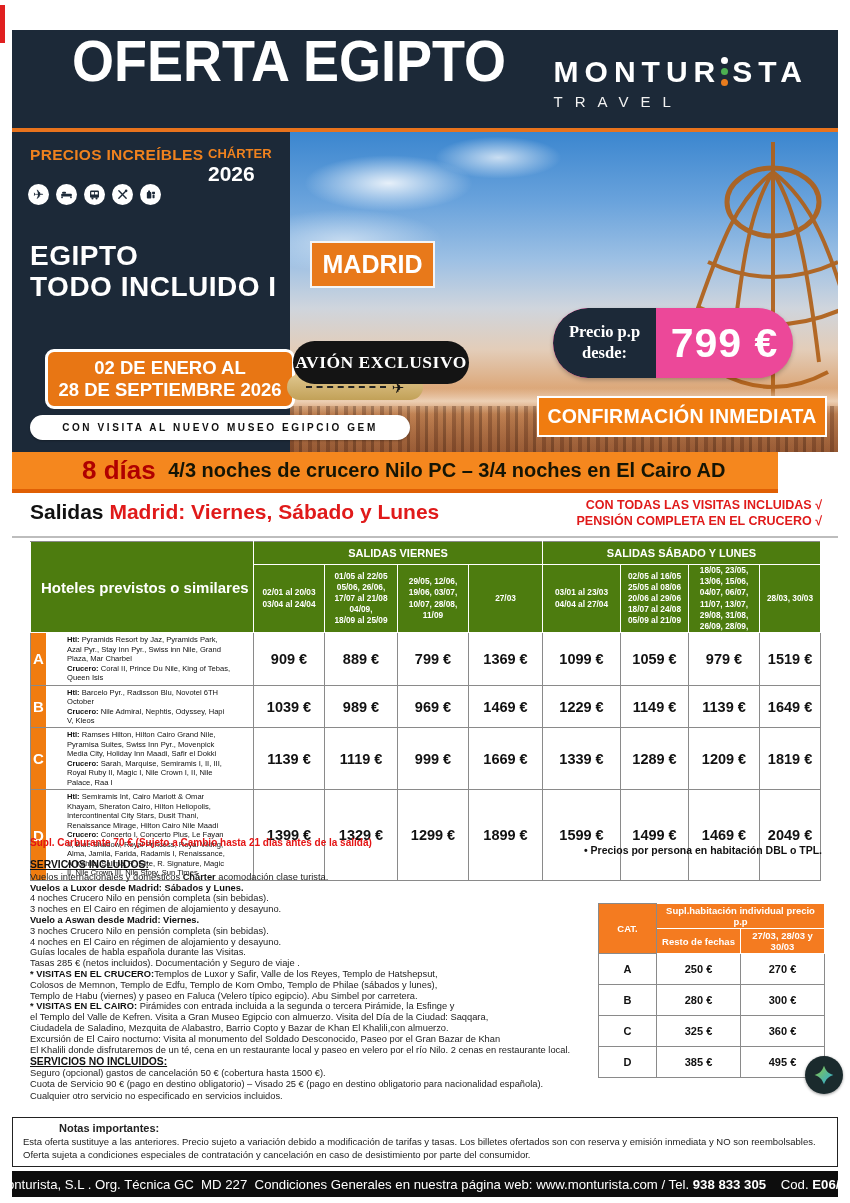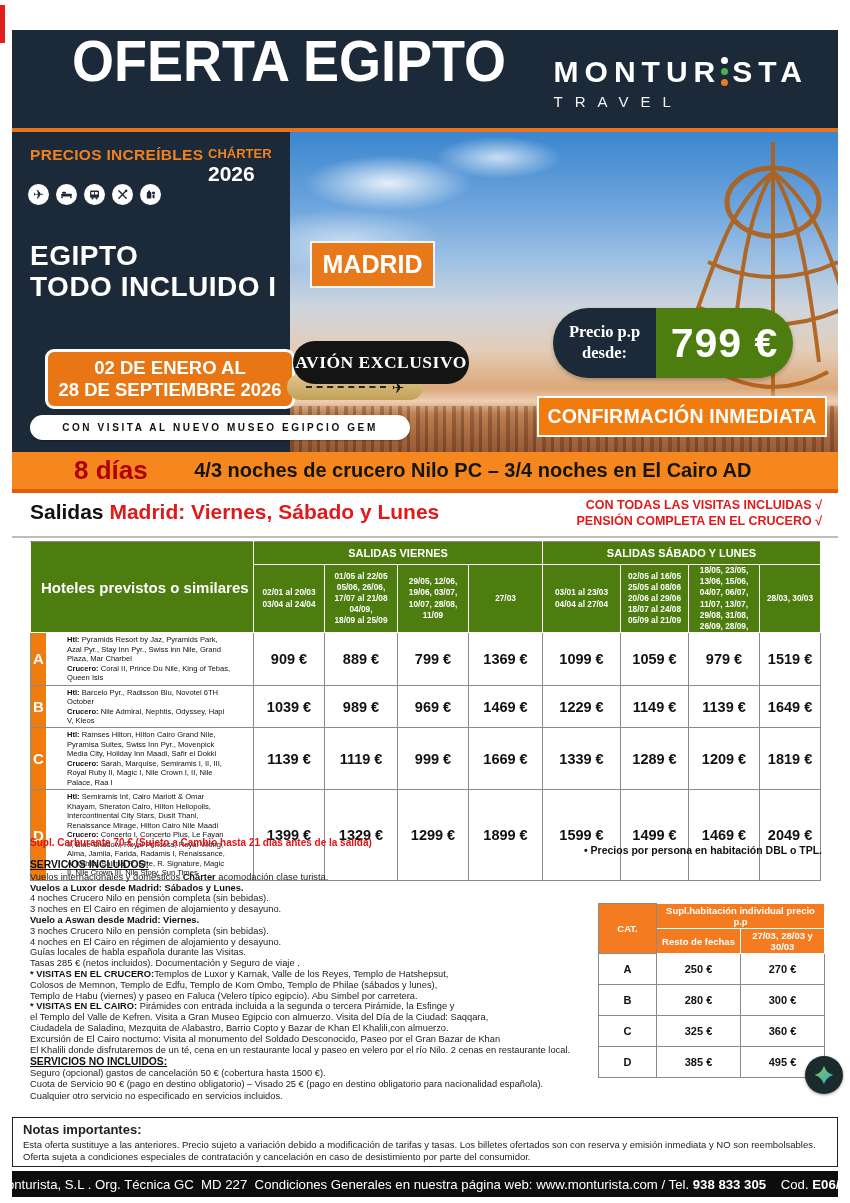--- a/index.html
+++ b/index.html
@@ -39,27 +39,27 @@
     background:
       repeating-linear-gradient(90deg, rgba(96,52,28,.45) 0 4px, rgba(150,95,55,.25) 4px 9px, rgba(70,38,20,.4) 9px 12px, rgba(170,110,65,.2) 12px 18px),
       linear-gradient(180deg, rgba(222,170,120,.15), rgba(140,80,45,.8));}
   .haze{position:absolute;left:0;bottom:38px;width:100%;height:26px;background:linear-gradient(180deg,rgba(245,226,205,0),rgba(245,226,205,.75),rgba(245,226,205,0));}
   .tower{position:absolute;right:-15px;top:0;height:310px;}
   .badge-city{left:310px;top:241px;width:121px;height:43px;background:#e8791a;border:2px solid #f5f5f5;display:flex;align-items:center;justify-content:center;color:#fff;font-weight:800;font-size:25px;z-index:5;}
   .avion-pill{left:293px;top:341px;width:176px;height:43px;background:#141414;border-radius:22px;display:flex;align-items:center;justify-content:center;color:#fff;font-family:"Liberation Serif",serif;font-weight:700;font-size:17.5px;z-index:5;letter-spacing:.5px;}
   .gold-pill{left:287px;top:374px;width:136px;height:26px;background:linear-gradient(180deg,#dfc globalization 0,#000);background:linear-gradient(180deg,#e0c78f,#c2a158);border-radius:13px;display:flex;align-items:center;justify-content:center;gap:6px;color:#111;z-index:4;}
   .dash-line{width:80px;border-top:2px dashed #222;height:0;}
   .plane-glyph{font-size:15px;line-height:1;}
-  .price-pill{left:553px;top:308px;width:240px;height:70px;border-radius:35px;background:#4d7c0f;display:flex;overflow:hidden;z-index:5;box-shadow:0 2px 4px rgba(0,0,0,.25);}
+  .price-pill{left:553px;top:308px;width:240px;height:70px;border-radius:35px;background:#ec4899;display:flex;overflow:hidden;z-index:5;box-shadow:0 2px 4px rgba(0,0,0,.25);}
   .price-left{width:103px;background:#1c2938;border-radius:35px 0 0 35px;display:flex;flex-direction:column;align-items:center;justify-content:center;color:#fff;font-family:"Liberation Serif",serif;font-weight:700;font-size:16.5px;line-height:1.25;}
   .price-right{flex:1;display:flex;align-items:center;justify-content:center;color:#fff;font-weight:800;font-size:41px;letter-spacing:1px;}
   .confirm-box{left:537px;top:396px;width:286px;height:37px;background:#f07c10;border:2px solid #fff;display:flex;align-items:center;justify-content:center;color:#fff;font-weight:800;font-size:19.5px;z-index:5;letter-spacing:.2px;}
 
   
-  .banner{left:12px;top:452px;width:826px;height:37px;background:#f5871e;border-bottom:4px solid #e05f04;display:flex;align-items:center;}
+  .banner{left:12px;top:452px;width:758px;height:37px;background:#f5871e;border-bottom:4px solid #e05f04;display:flex;align-items:center;padding-left:8px;}
   .banner-days{color:#b00000;font-weight:800;font-size:26px;margin-left:62px;}
   .banner-route{flex:1;text-align:center;color:#151505;font-weight:800;font-size:20px;margin-right:40px;}
 
   
   .salidas{left:30px;top:500px;position:absolute;font-size:21px;font-weight:800;color:#111;}
   .salidas .red{color:#e01a1a;}
   .visitas-note{right:28px;top:498px;position:absolute;text-align:right;color:#e01a1a;font-weight:800;font-size:12.5px;line-height:1.25;}
   .divider{left:12px;top:536px;width:826px;height:2px;background:#bdbdbd;}
 
   
@@ -91,21 +91,21 @@
   
   .stable{left:598px;top:903px;position:absolute;border-collapse:collapse;table-layout:fixed;width:226px;}
   .stable th,.stable td{border:1px solid #8a8a8a;}
   .stable thead th{background:#f47b20;color:#fff;font-size:9.5px;font-weight:700;border:1px solid #fff;height:15px;}
   .stable thead th.outer{border:1px solid #8a8a8a;}
   .stable td{text-align:center;font-weight:800;font-size:11px;color:#111;height:28px;background:#fff;}
   .st-cat{font-size:10.5px;}
 
   
   .notas{left:12px;top:1117px;width:826px;height:50px;border:1.5px solid #222;box-sizing:border-box;padding:3px 10px;font-size:9.5px;color:#222;line-height:1.35;}
-  .notas b{font-size:13px;}
+  .notas b{font-size:11px;margin-left:36px;}
   .footerbar{left:12px;top:1171px;width:826px;height:26px;background:#0d0d0d;color:#fff;display:flex;align-items:center;justify-content:center;font-size:13.2px;white-space:pre;}
   .footerbar b{font-weight:800;}
   .float-btn{left:805px;top:1056px;width:38px;height:38px;border-radius:50%;background:#1a2a2d;display:flex;align-items:center;justify-content:center;z-index:9;box-shadow:0 1px 3px rgba(0,0,0,.4);border:none;cursor:pointer;}
 </style>
 </head>
 <body>
 
 <div class="abs corner-tick"></div>
 
 <div class="abs header">
@@ -354,21 +354,21 @@
   <div>
       <div><span>Vuelos internacionales y domésticos </span><b>Chárter</b><span> acomodación clase turista.</span></div>
       <div><b>Vuelos a Luxor desde Madrid: Sábados y Lunes.</b></div>
       <div><span>4 noches Crucero Nilo en pensión completa (sin bebidas).</span></div>
       <div><span>3 noches en El Cairo en régimen de alojamiento y desayuno.</span></div>
       <div><b>Vuelo a Aswan desde Madrid: Viernes.</b></div>
       <div><span>3 noches Crucero Nilo en pensión completa (sin bebidas).</span></div>
       <div><span>4 noches en El Cairo en régimen de alojamiento y desayuno.</span></div>
       <div><span>Guías locales de habla española durante las Visitas.</span></div>
       <div><span>Tasas 285 € (netos incluidos). Documentación y Seguro de viaje .</span></div>
-      <div><b>* VISITAS EN EL CRUCERO:</b><span>Templos de Luxor y Karnak, Valle de los Reyes, Templo de Hatshepsut,</span></div>
+      <div><b>* VISITAS EN EL CRUCERO:</b><span>Templos de Luxor y Safir, Valle de los Reyes, Templo de Hatshepsut,</span></div>
       <div><span>Colosos de Memnon, Templo de Edfu, Templo de Kom Ombo, Templo de Philae (sábados y lunes),</span></div>
       <div><span>Templo de Habu (viernes) y paseo en Faluca (Velero típico egipcio). Abu Simbel por carretera.</span></div>
       <div><b>* VISITAS EN EL CAIRO:</b><span> Pirámides con entrada incluida a la segunda o tercera Pirámide, la Esfinge y</span></div>
       <div><span>el Templo del Valle de Kefren. Visita a Gran Museo Egipcio con almuerzo. Visita del Día de la Ciudad: Saqqara,</span></div>
       <div><span>Ciudadela de Saladino, Mezquita de Alabastro, Barrio Copto y Bazar de Khan El Khalili,con almuerzo.</span></div>
       <div><span>Excursión de El Cairo nocturno: Visita al monumento del Soldado Desconocido, Paseo por el Gran Bazar de Khan</span></div>
       <div><span>El Khalili donde disfrutaremos de un té, cena en un restaurante local y paseo en velero por el río Nilo. 2 cenas en restaurante local.</span></div>
     </div>
 </div>
 

